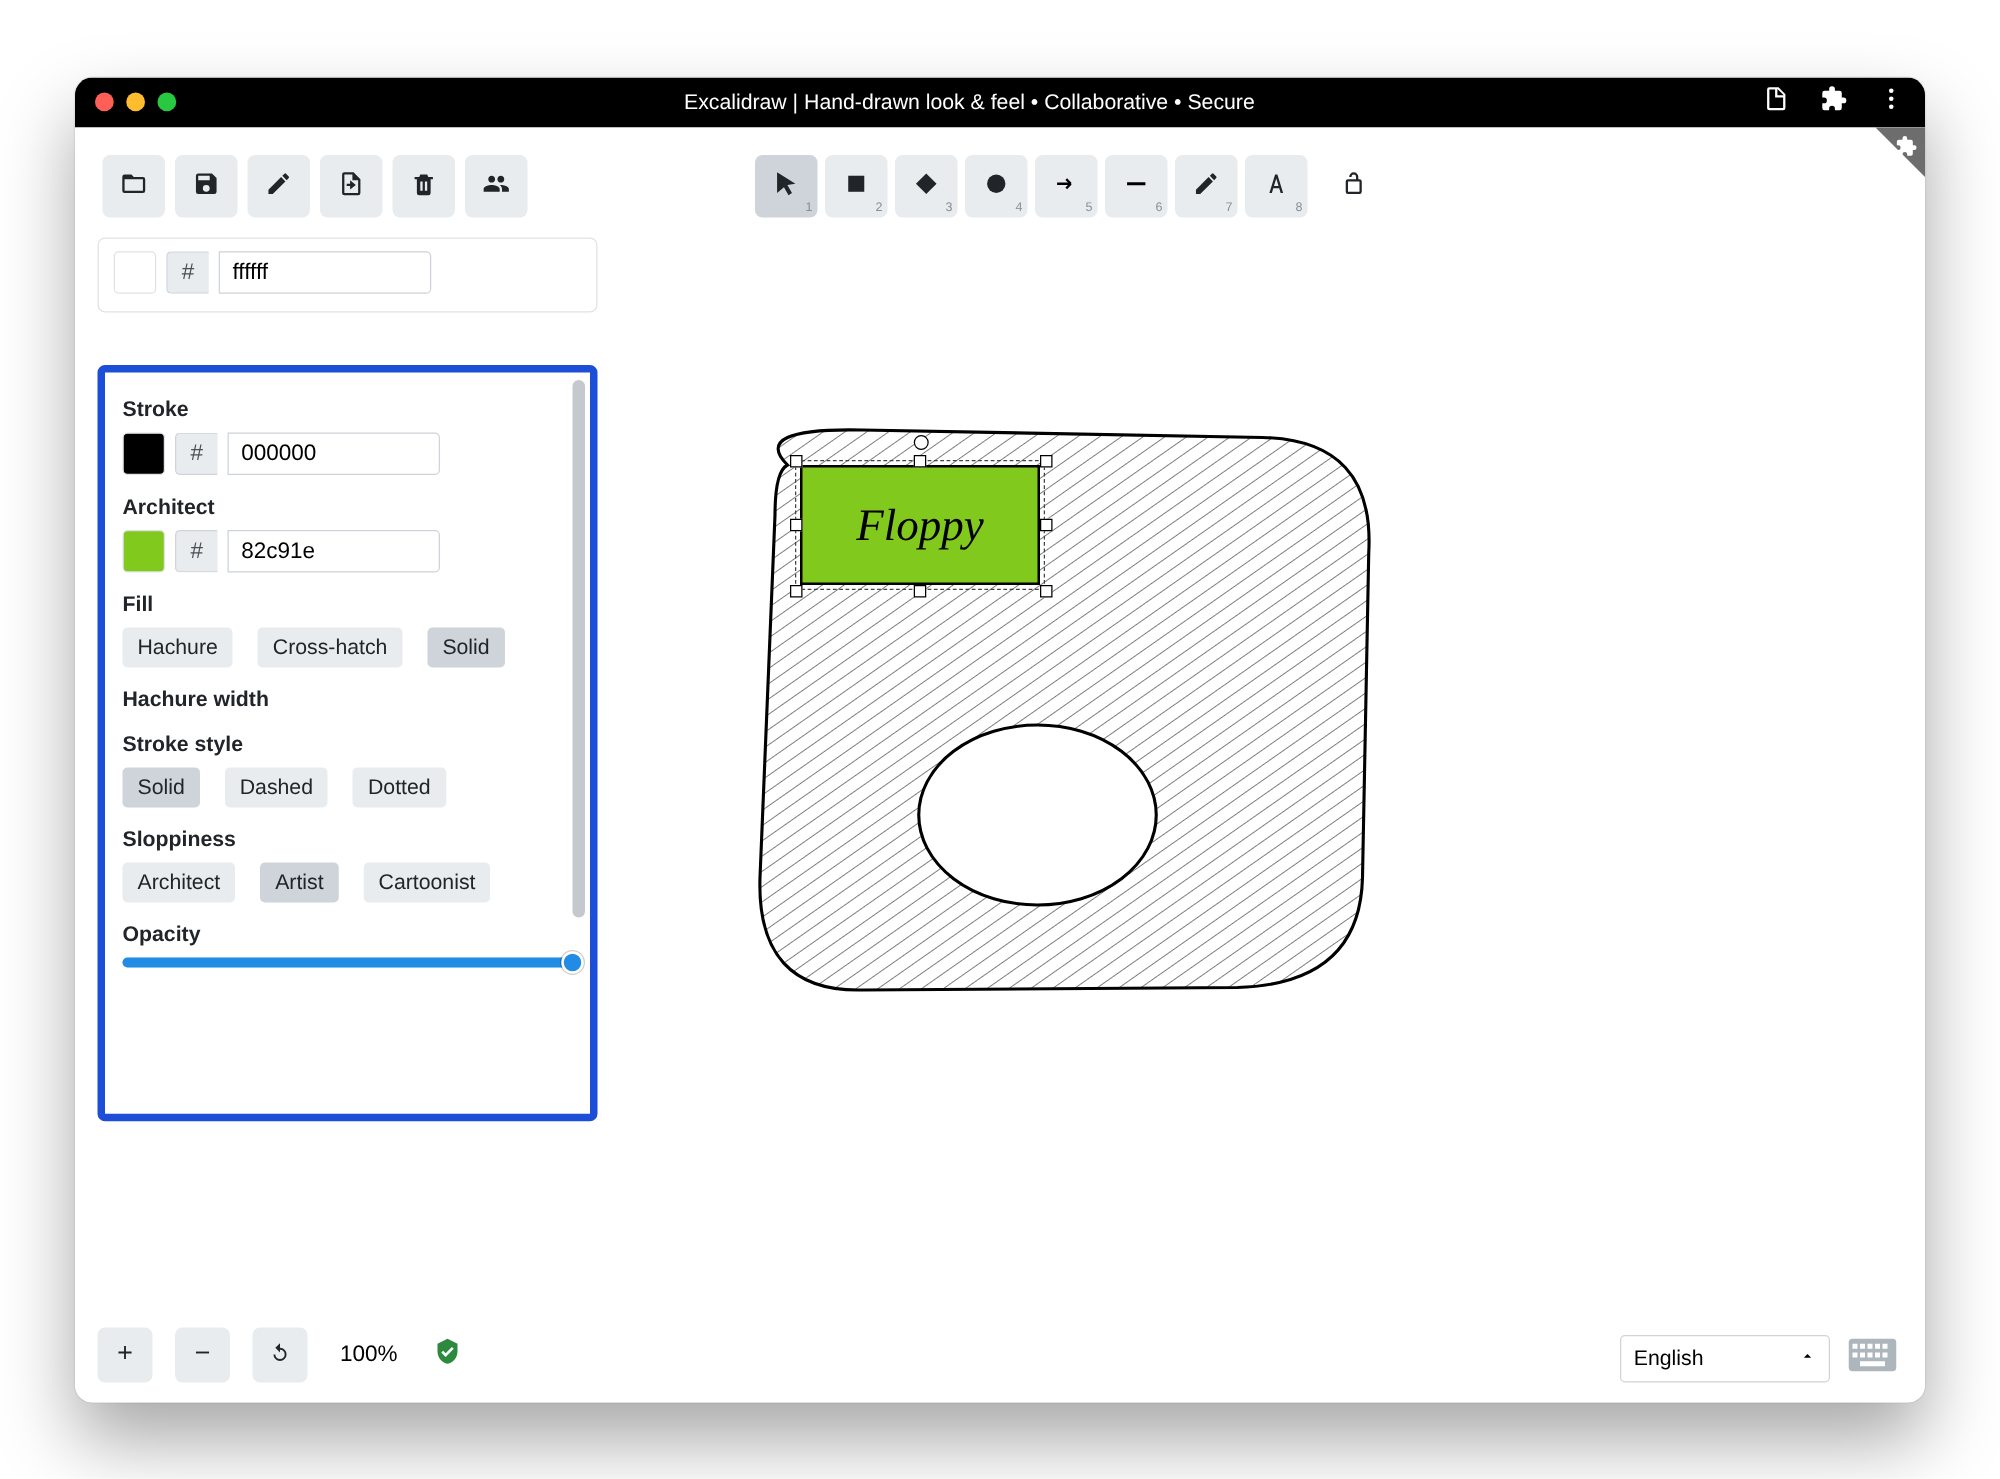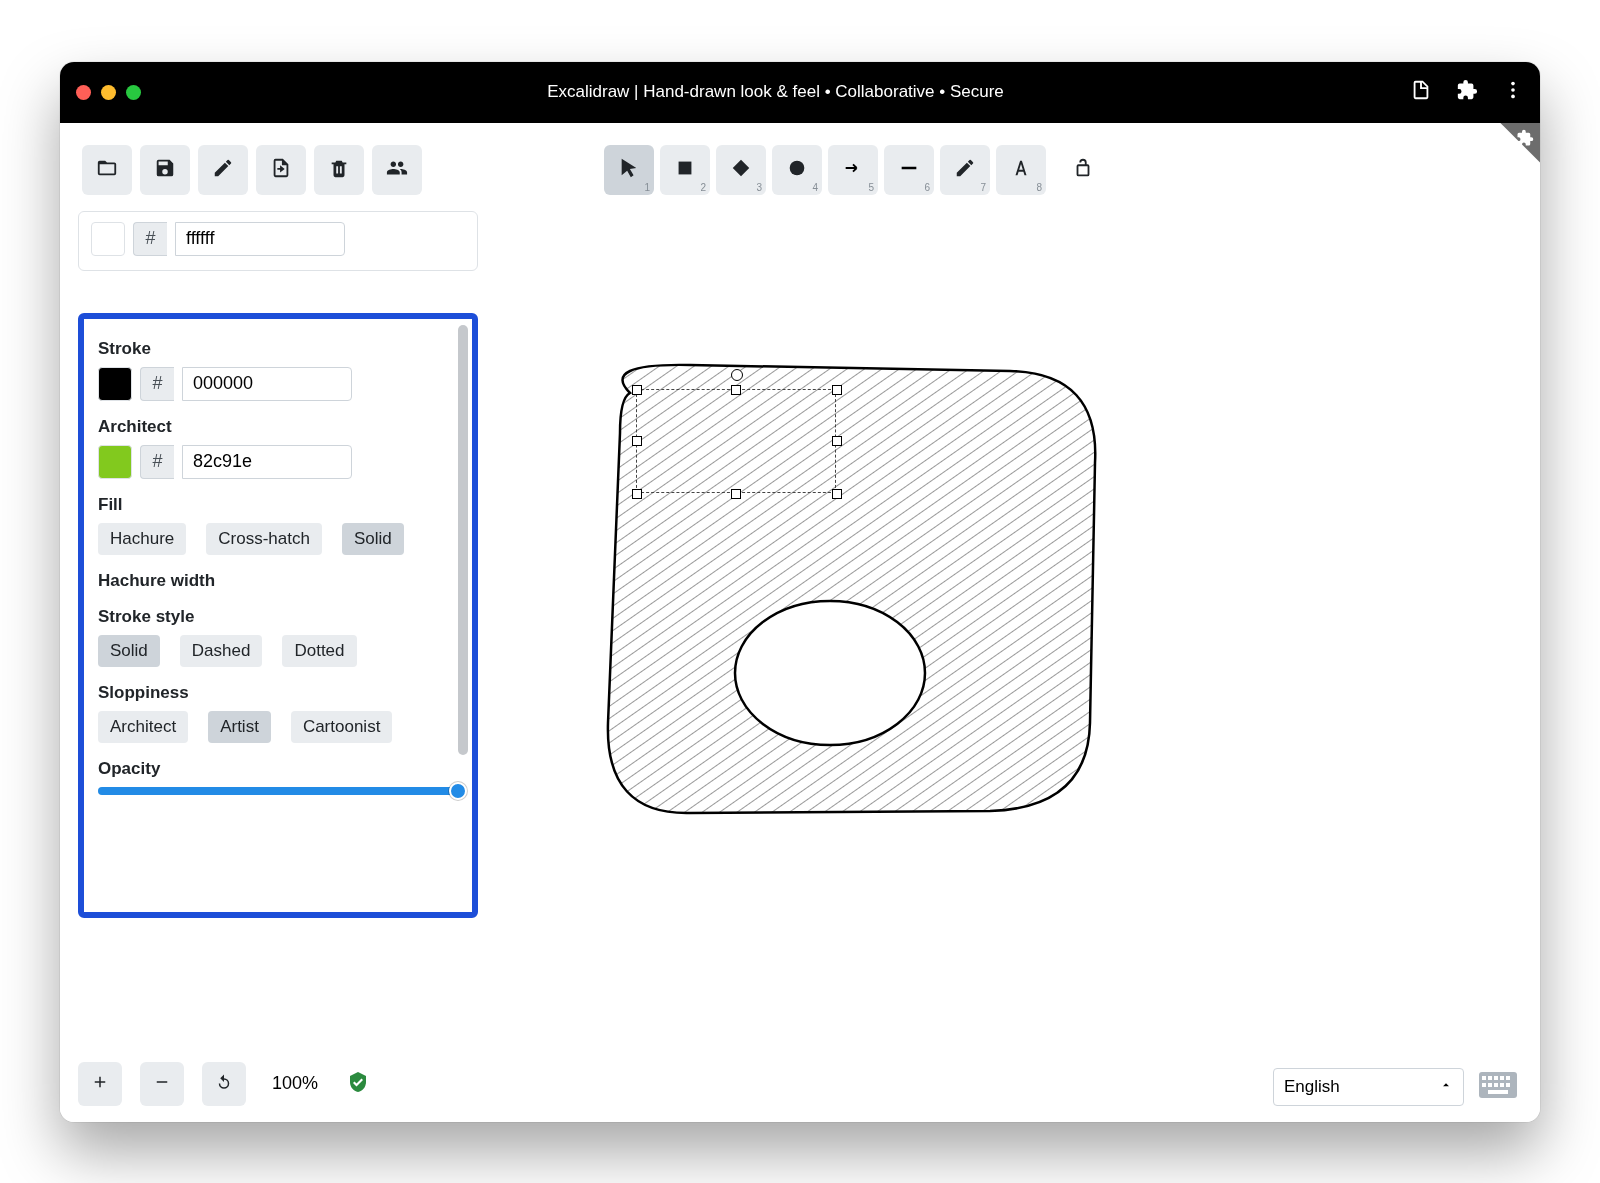--- a/index.html
+++ b/index.html
@@ -1,18 +1,18 @@
 <!DOCTYPE html>
 <html><head>
 <meta charset="utf-8">
 <style>
 * { margin: 0; padding: 0; box-sizing: border-box; }
 body { font-family: -apple-system, BlinkMacSystemFont, "Segoe UI", Helvetica, Arial, sans-serif; background: #fff; width: 1600px; height: 1183px; overflow: hidden; display: flex; align-items: center; justify-content: center; }
 .window { width: 1480px; height: 1060px; background: #fff; border-radius: 14px; overflow: hidden; box-shadow: 0 30px 60px rgba(0,0,0,0.35), 0 0 0 1px rgba(0,0,0,0.05); display: flex; flex-direction: column; position: relative; }
-.titlebar { height: 61px; background: #000; display: flex; align-items: center; padding: 0 16px; color: #fff; flex-shrink: 0; }
+.titlebar { height: 40px; background: #000; display: flex; align-items: center; padding: 0 16px; color: #fff; flex-shrink: 0; }
 .traffic-lights { display: flex; gap: 10px; }
 .traffic-light { width: 15px; height: 15px; border-radius: 50%; }
 .tl-red { background: #ff5f57; }
 .tl-yellow { background: #febc2e; }
 .tl-green { background: #28c840; }
 .title-center { flex: 1; text-align: center; font-size: 17px; font-weight: 400; }
 .titlebar-right { display: flex; gap: 24px; align-items: center; }
 .titlebar-right svg { width: 22px; height: 22px; fill: #fff; }
 
 .app-body { flex: 1; position: relative; background: #fff; }
@@ -46,21 +46,21 @@
 .slider-fill { position: absolute; left: 0; top: 0; bottom: 0; width: 99%; background: #228be6; border-radius: 4px; }
 .slider-thumb { position: absolute; right: 0; top: 50%; transform: translate(50%, -50%); width: 18px; height: 18px; background: #228be6; border-radius: 50%; border: 2px solid #fff; box-shadow: 0 0 0 1px rgba(0,0,0,0.2); }
 
 .bottom-left { position: absolute; bottom: 16px; left: 18px; display: flex; align-items: center; gap: 18px; }
 .zoom-btn { width: 44px; height: 44px; background: #e9ecef; border: none; border-radius: 6px; display: flex; align-items: center; justify-content: center; cursor: pointer; }
 .zoom-btn svg { width: 18px; height: 18px; fill: #212529; }
 .zoom-lvl { font-size: 18px; margin: 0 10px 0 8px; }
 .shield { width: 24px; height: 24px; }
 
 .bottom-right { position: absolute; bottom: 16px; right: 22px; display: flex; align-items: center; gap: 14px; }
-.lang-select { width: 191px; height: 38px; border: 1px solid #ced4da; border-radius: 4px; background: #fff; padding: 0 10px; display: flex; align-items: center; justify-content: space-between; font-size: 17px; cursor: pointer; }
+.lang-select { width: 168px; height: 38px; border: 1px solid #ced4da; border-radius: 4px; background: #fff; padding: 0 10px; display: flex; align-items: center; justify-content: space-between; font-size: 17px; cursor: pointer; }
 .kbd-icn { width: 40px; height: 28px; }
 
 .corner-flag { position: absolute; top: 0; right: 0; width: 56px; height: 56px; overflow: hidden; }
 .corner-flag::before { content:""; position: absolute; top:-28px; right:-28px; width:56px; height:56px; background:#6d6d6d; transform: rotate(45deg); }
 .corner-flag svg { position: absolute; top: 6px; right: 6px; width: 18px; height: 18px; fill: #fff; }
 
 .canvas-area { position: absolute; left: 440px; top: 90px; right: 20px; bottom: 80px; }
 .floppy-shape { position: absolute; left: 90px; top: 140px; width: 520px; height: 470px; }
 .floppy-label { position: absolute; left: 140px; top: 180px; width: 192px; height: 96px; background: #82c91e; border: 2px solid #000; display: flex; align-items: center; justify-content: center; font-family: "Comic Sans MS", cursive; font-size: 36px; font-style: italic; }
 .sel-handle { position: absolute; width: 10px; height: 10px; background: #fff; border: 1px solid #000; }
@@ -256,20 +256,21 @@
       <svg class="floppy-shape" viewBox="0 0 520 470">
         <defs>
           <pattern id="hach" width="10" height="10" patternUnits="userSpaceOnUse" patternTransform="rotate(55)">
             <line x1="0" y1="0" x2="0" y2="10" stroke="#333" stroke-width="1"></line>
           </pattern>
         </defs>
         <path d="M 40 40 Q 10 10 100 12 L 420 18 Q 510 20 505 110 L 500 370 Q 498 455 400 458 L 100 460 Q 15 462 18 370 L 30 80 Q 30 45 40 40 Z" fill="url(#hach)" stroke="#000" stroke-width="2.5"></path>
         <ellipse cx="240" cy="320" rx="95" ry="72" fill="#fff" stroke="#000" stroke-width="2.5"></ellipse>
       </svg>
       <div class="sel-box"></div>
+      <div class="floppy-label">Floppy</div>
       <div class="rot-handle"></div>
       <div class="sel-handle" style="left:132px;top:172px"></div>
       <div class="sel-handle" style="left:231px;top:172px"></div>
       <div class="sel-handle" style="left:332px;top:172px"></div>
       <div class="sel-handle" style="left:132px;top:223px"></div>
       <div class="sel-handle" style="left:332px;top:223px"></div>
       <div class="sel-handle" style="left:132px;top:276px"></div>
       <div class="sel-handle" style="left:231px;top:276px"></div>
       <div class="sel-handle" style="left:332px;top:276px"></div>
     </div>

